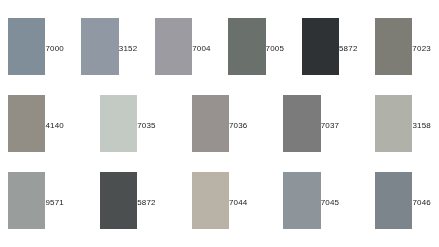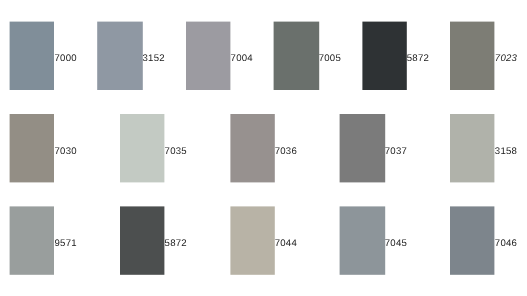--- a/index.html
+++ b/index.html
@@ -75,28 +75,28 @@
     <div class="swatch-cell">
       <span class="swatch-chip" style="background-color: rgb(106, 112, 108);"></span>
       <span class="swatch-label" style="color: rgb(26, 26, 26);">7005</span>
     </div>
     <div class="swatch-cell">
       <span class="swatch-chip" style="background-color: rgb(46, 50, 52);"></span>
       <span class="swatch-label" style="color: rgb(26, 26, 26);">5872</span>
     </div>
     <div class="swatch-cell">
       <span class="swatch-chip" style="background-color: rgb(125, 125, 117);"></span>
-      <span class="swatch-label" style="color: rgb(26, 26, 26); font-style: italic;">7023</span>
+      <span class="swatch-label" style="color: rgb(26, 26, 26);">7023</span>
     </div>
   </div>
 
   <div class="swatch-row">
     <div class="swatch-cell">
       <span class="swatch-chip" style="background-color: rgb(147, 142, 133);"></span>
-      <span class="swatch-label" style="color: rgb(26, 26, 26);">7030</span>
+      <span class="swatch-label" style="color: rgb(26, 26, 26);">4140</span>
     </div>
     <div class="swatch-cell">
       <span class="swatch-chip" style="background-color: rgb(195, 202, 195);"></span>
       <span class="swatch-label" style="color: rgb(26, 26, 26);">7035</span>
     </div>
     <div class="swatch-cell">
       <span class="swatch-chip" style="background-color: rgb(151, 145, 143);"></span>
       <span class="swatch-label" style="color: rgb(26, 26, 26);">7036</span>
     </div>
     <div class="swatch-cell">

